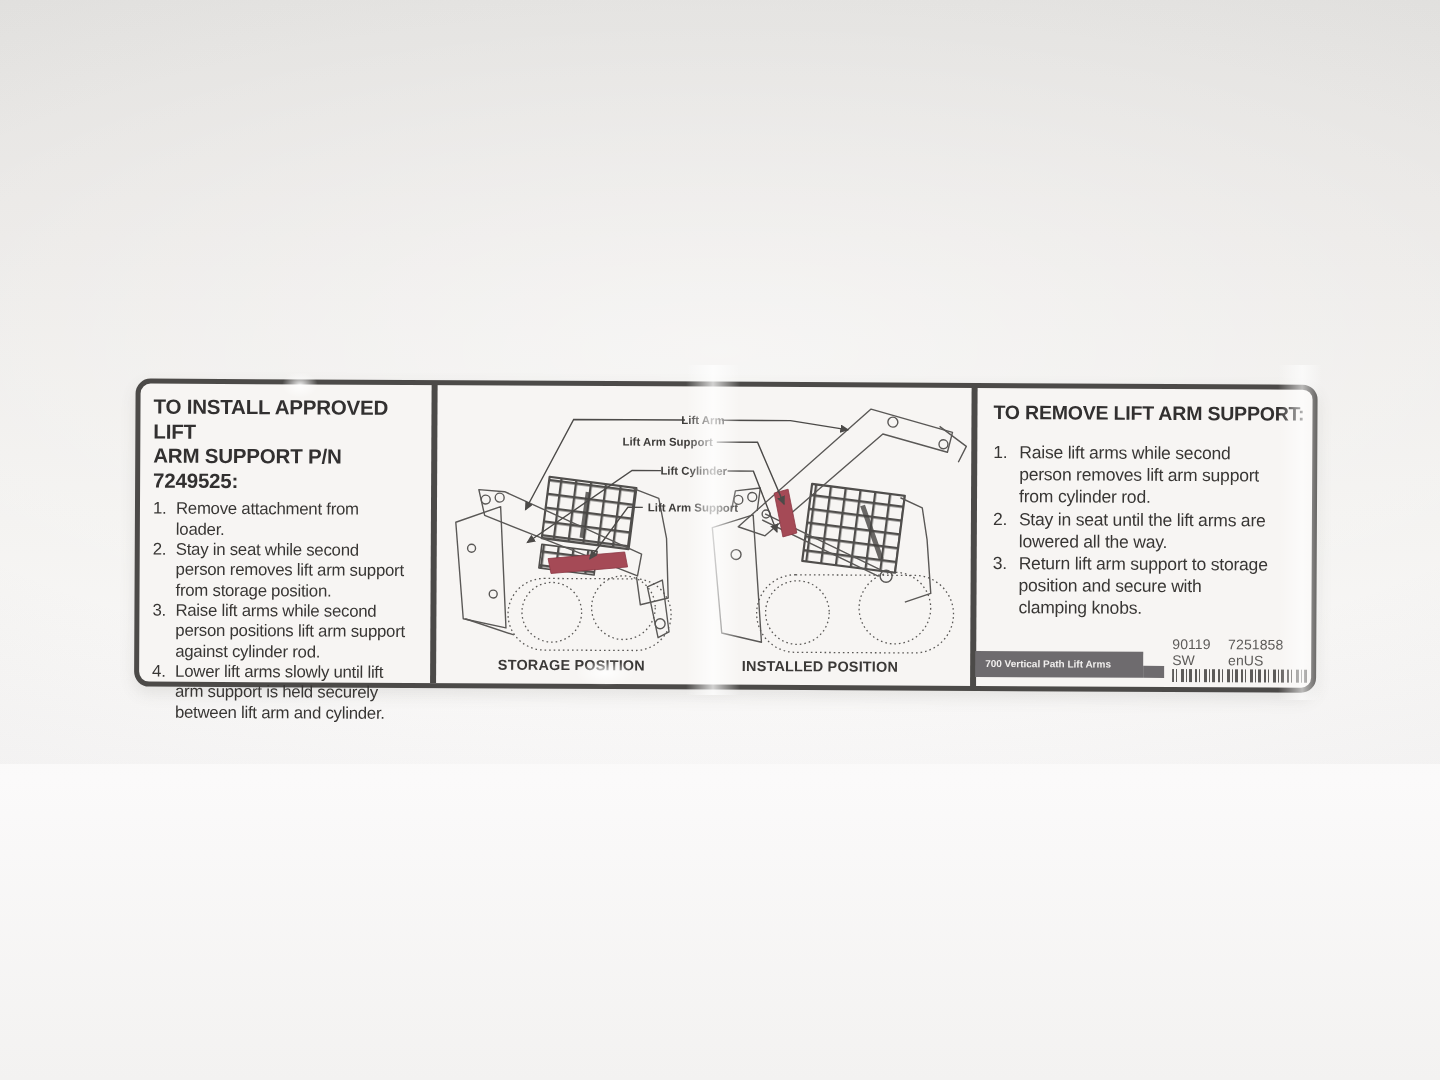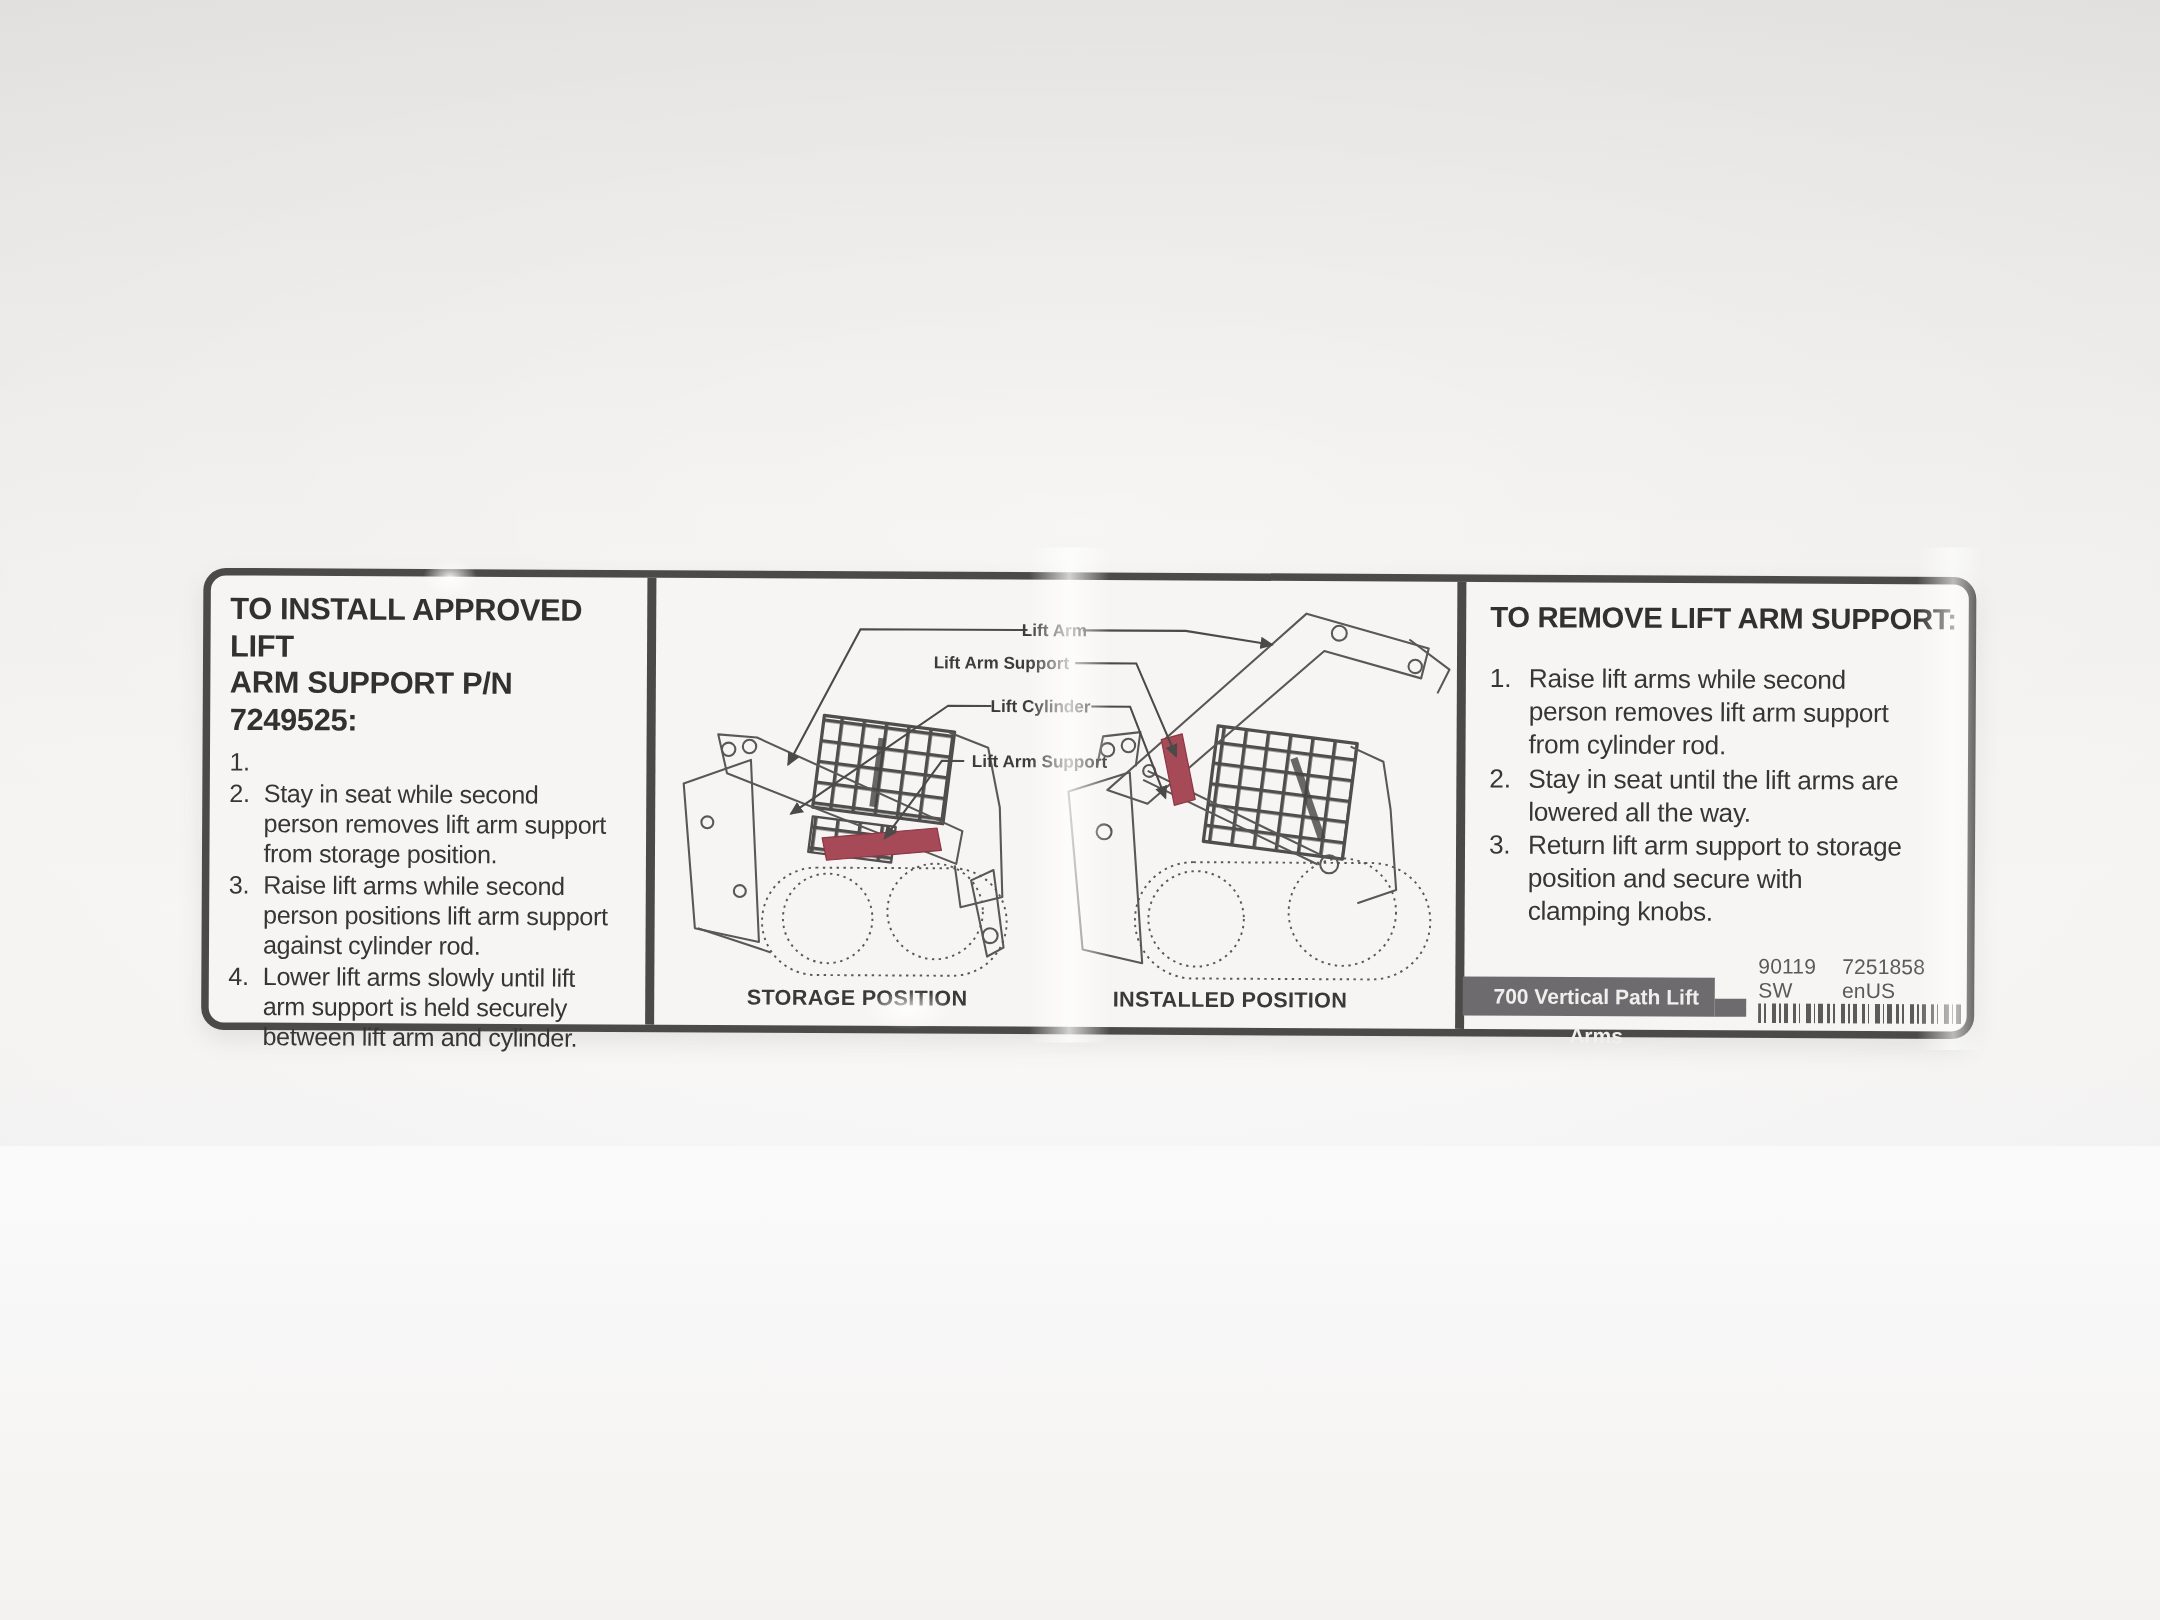--- a/index.html
+++ b/index.html
@@ -30,22 +30,22 @@
   .panel-right .panel-title{font-size:19.5px;line-height:1.2;}
   ol.steps{list-style:none;margin:0;padding:0;}
   .panel-left ol.steps{margin-top:6px;font-size:16.8px;line-height:1.21;letter-spacing:-.25px;}
   .panel-right ol.steps{margin-top:17px;font-size:17.5px;line-height:1.26;letter-spacing:-.2px;}
   li.step{display:flex;align-items:flex-start;}
   li.step .num{flex:0 0 23px;}
   .panel-right li.step .num{flex:0 0 26px;}
   li.step .txt{white-space:pre-line;}
   
   .product-bar{position:absolute;left:-1px;bottom:9px;width:158px;height:26px;
-    background:#6e6b6e;color:#f1efee;font-size:14px;font-weight:bold;
-    line-height:26px;padding-left:10px;text-align:center;}
+    background:#6e6b6e;color:#f1efee;font-size:10px;font-weight:bold;
+    line-height:26px;padding-left:10px;}
   .product-bar::after{content:"";position:absolute;right:-21px;bottom:0;width:21px;height:12px;background:#6e6b6e;}
   .code-area{position:absolute;left:196px;bottom:5px;width:137px;}
   .code-line{display:flex;justify-content:space-between;font-size:14px;color:#5c5a58;letter-spacing:.1px;}
   .barcode{height:13px;margin-top:1px;
     background:repeating-linear-gradient(90deg,
       #5d5b59 0 2px,transparent 2px 4px,#5d5b59 4px 5px,transparent 5px 9px,
       #5d5b59 9px 12px,transparent 12px 14px,#5d5b59 14px 15px,transparent 15px 17px,
       #5d5b59 17px 20px,transparent 20px 23px);}
   
   svg{display:block;}
@@ -69,20 +69,22 @@
 <div class="photo">
 
   <div class="label">
 
     <div class="panel panel-left">
       <div class="panel-title">TO INSTALL APPROVED LIFT
 ARM SUPPORT P/N 7249525:</div>
       <ol class="steps">
         <li class="step">
           <span class="num">1.</span>
+          <span class="txt">Remove attachment from
+loader.</span>
         </li>
         <li class="step">
           <span class="num">2.</span>
           <span class="txt">Stay in seat while second
 person removes lift arm support
 from storage position.</span>
         </li>
         <li class="step">
           <span class="num">3.</span>
           <span class="txt">Raise lift arms while second

